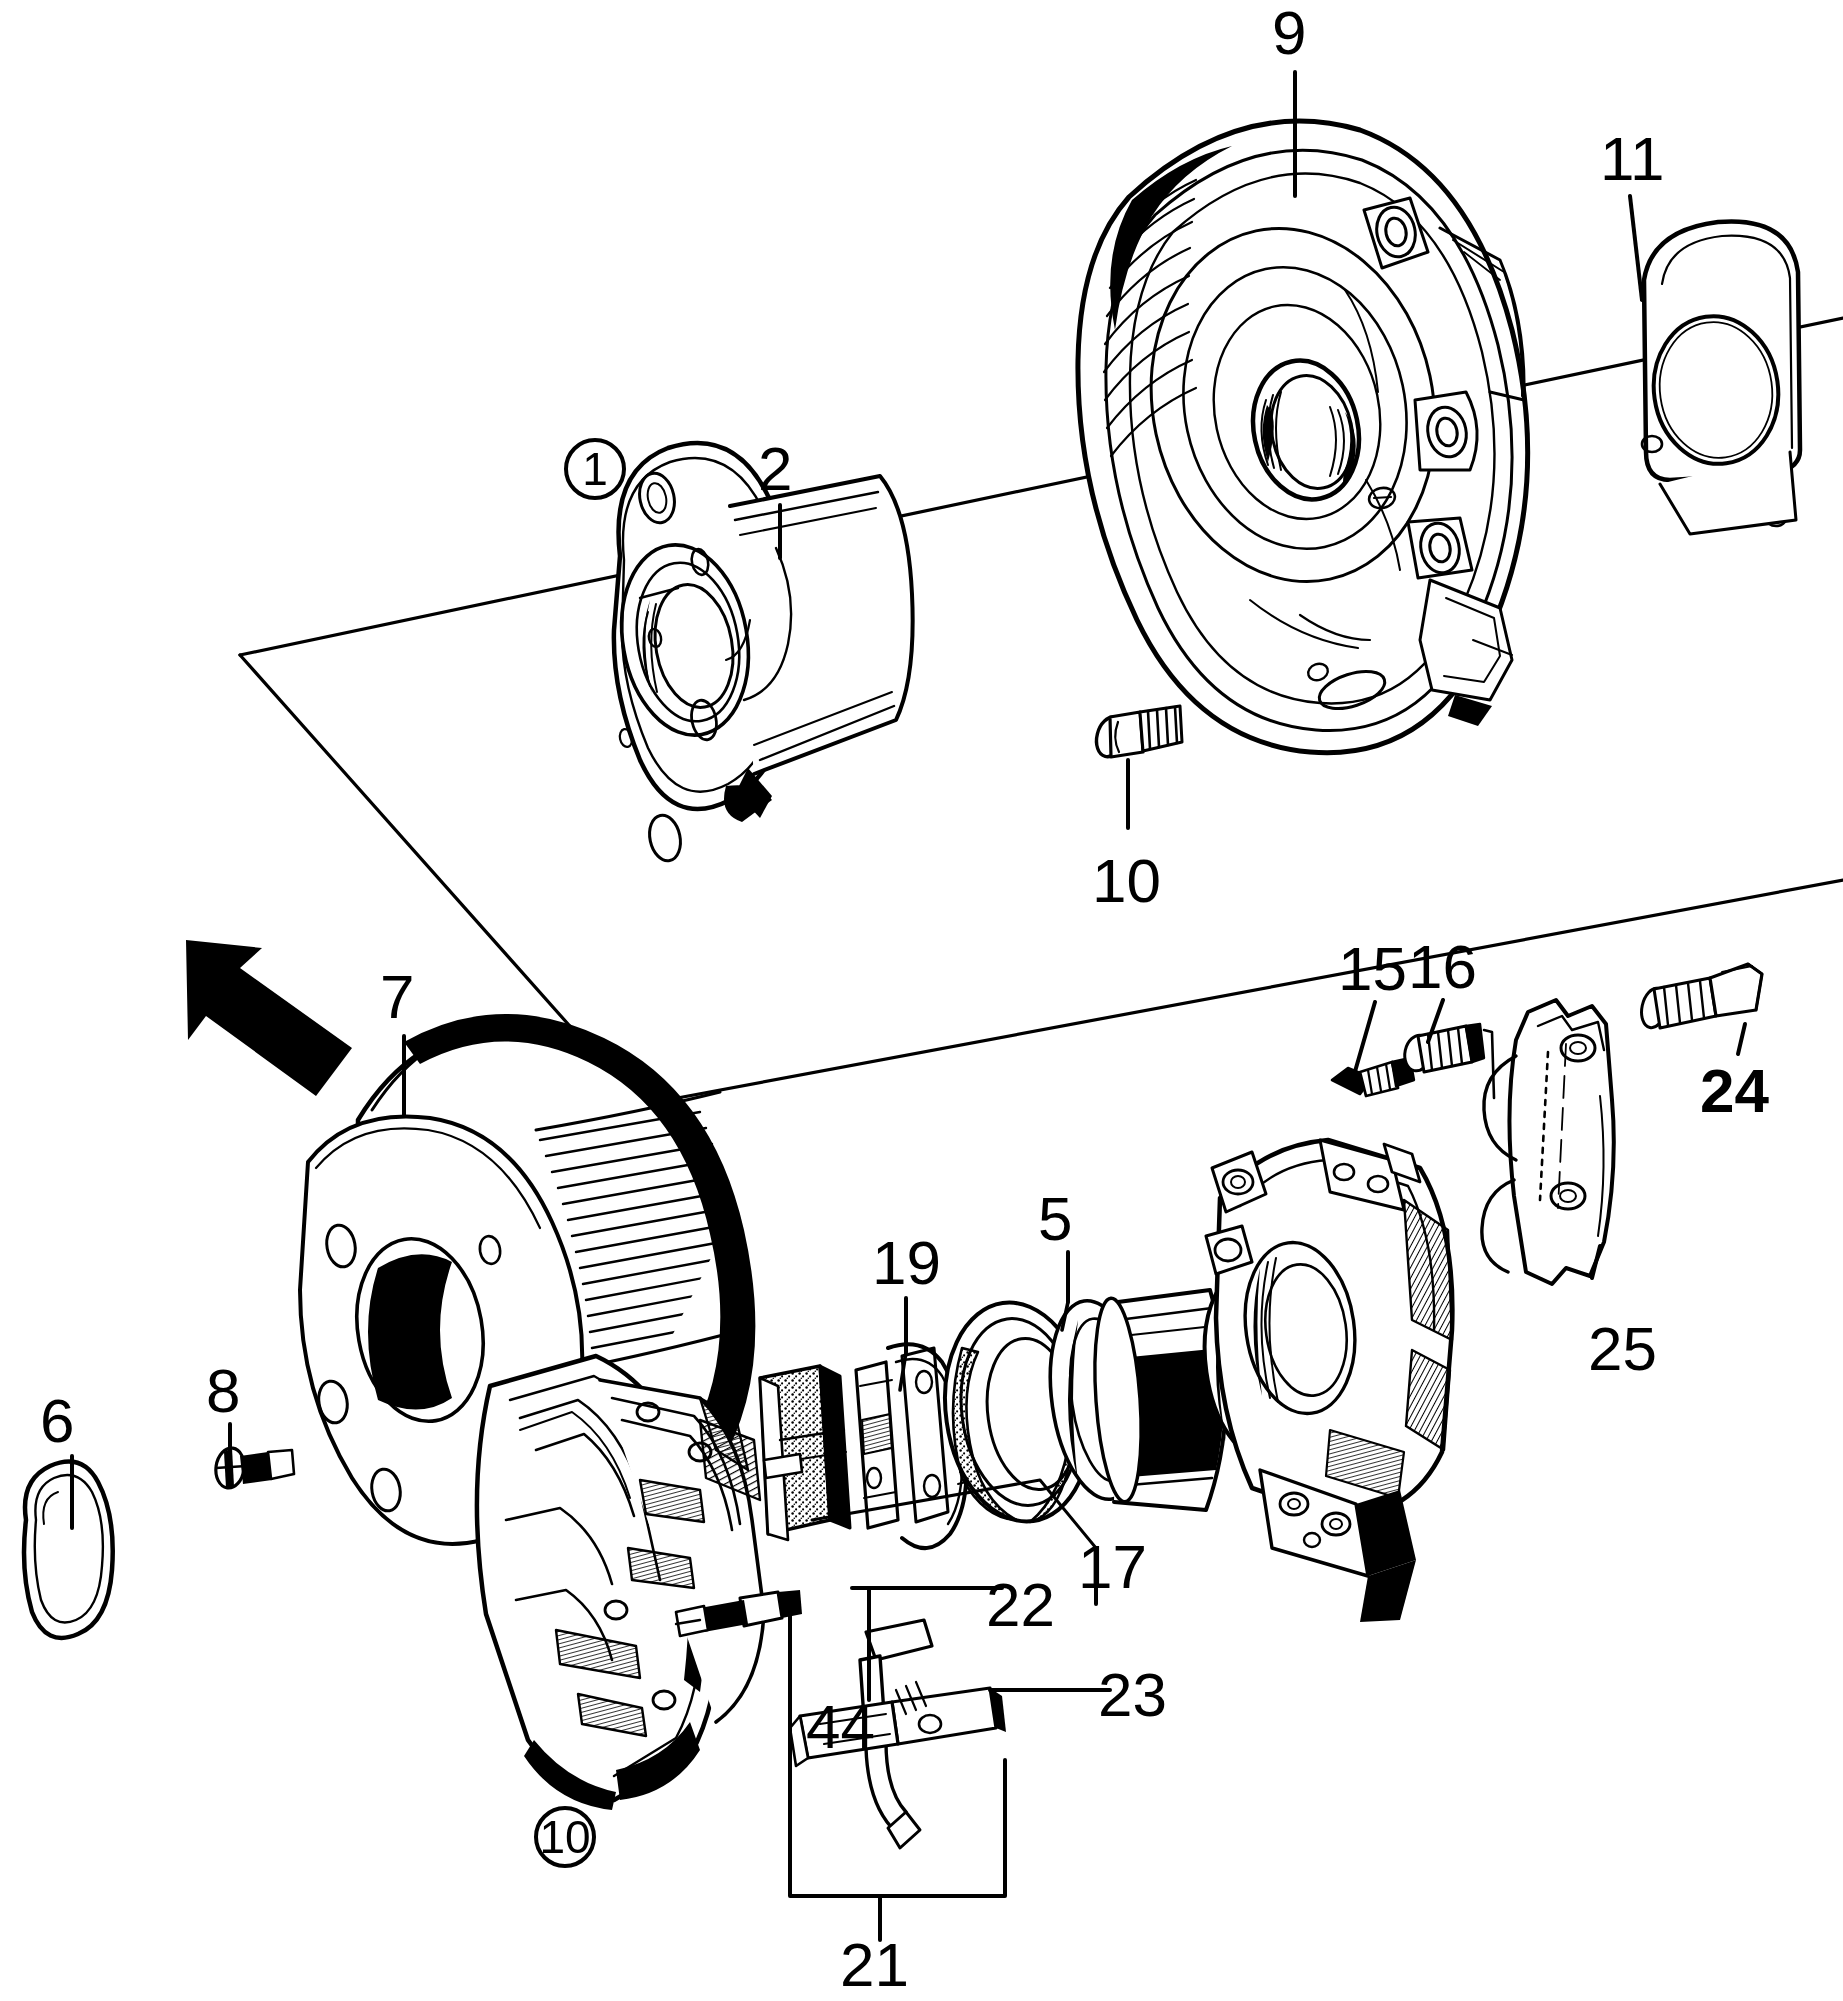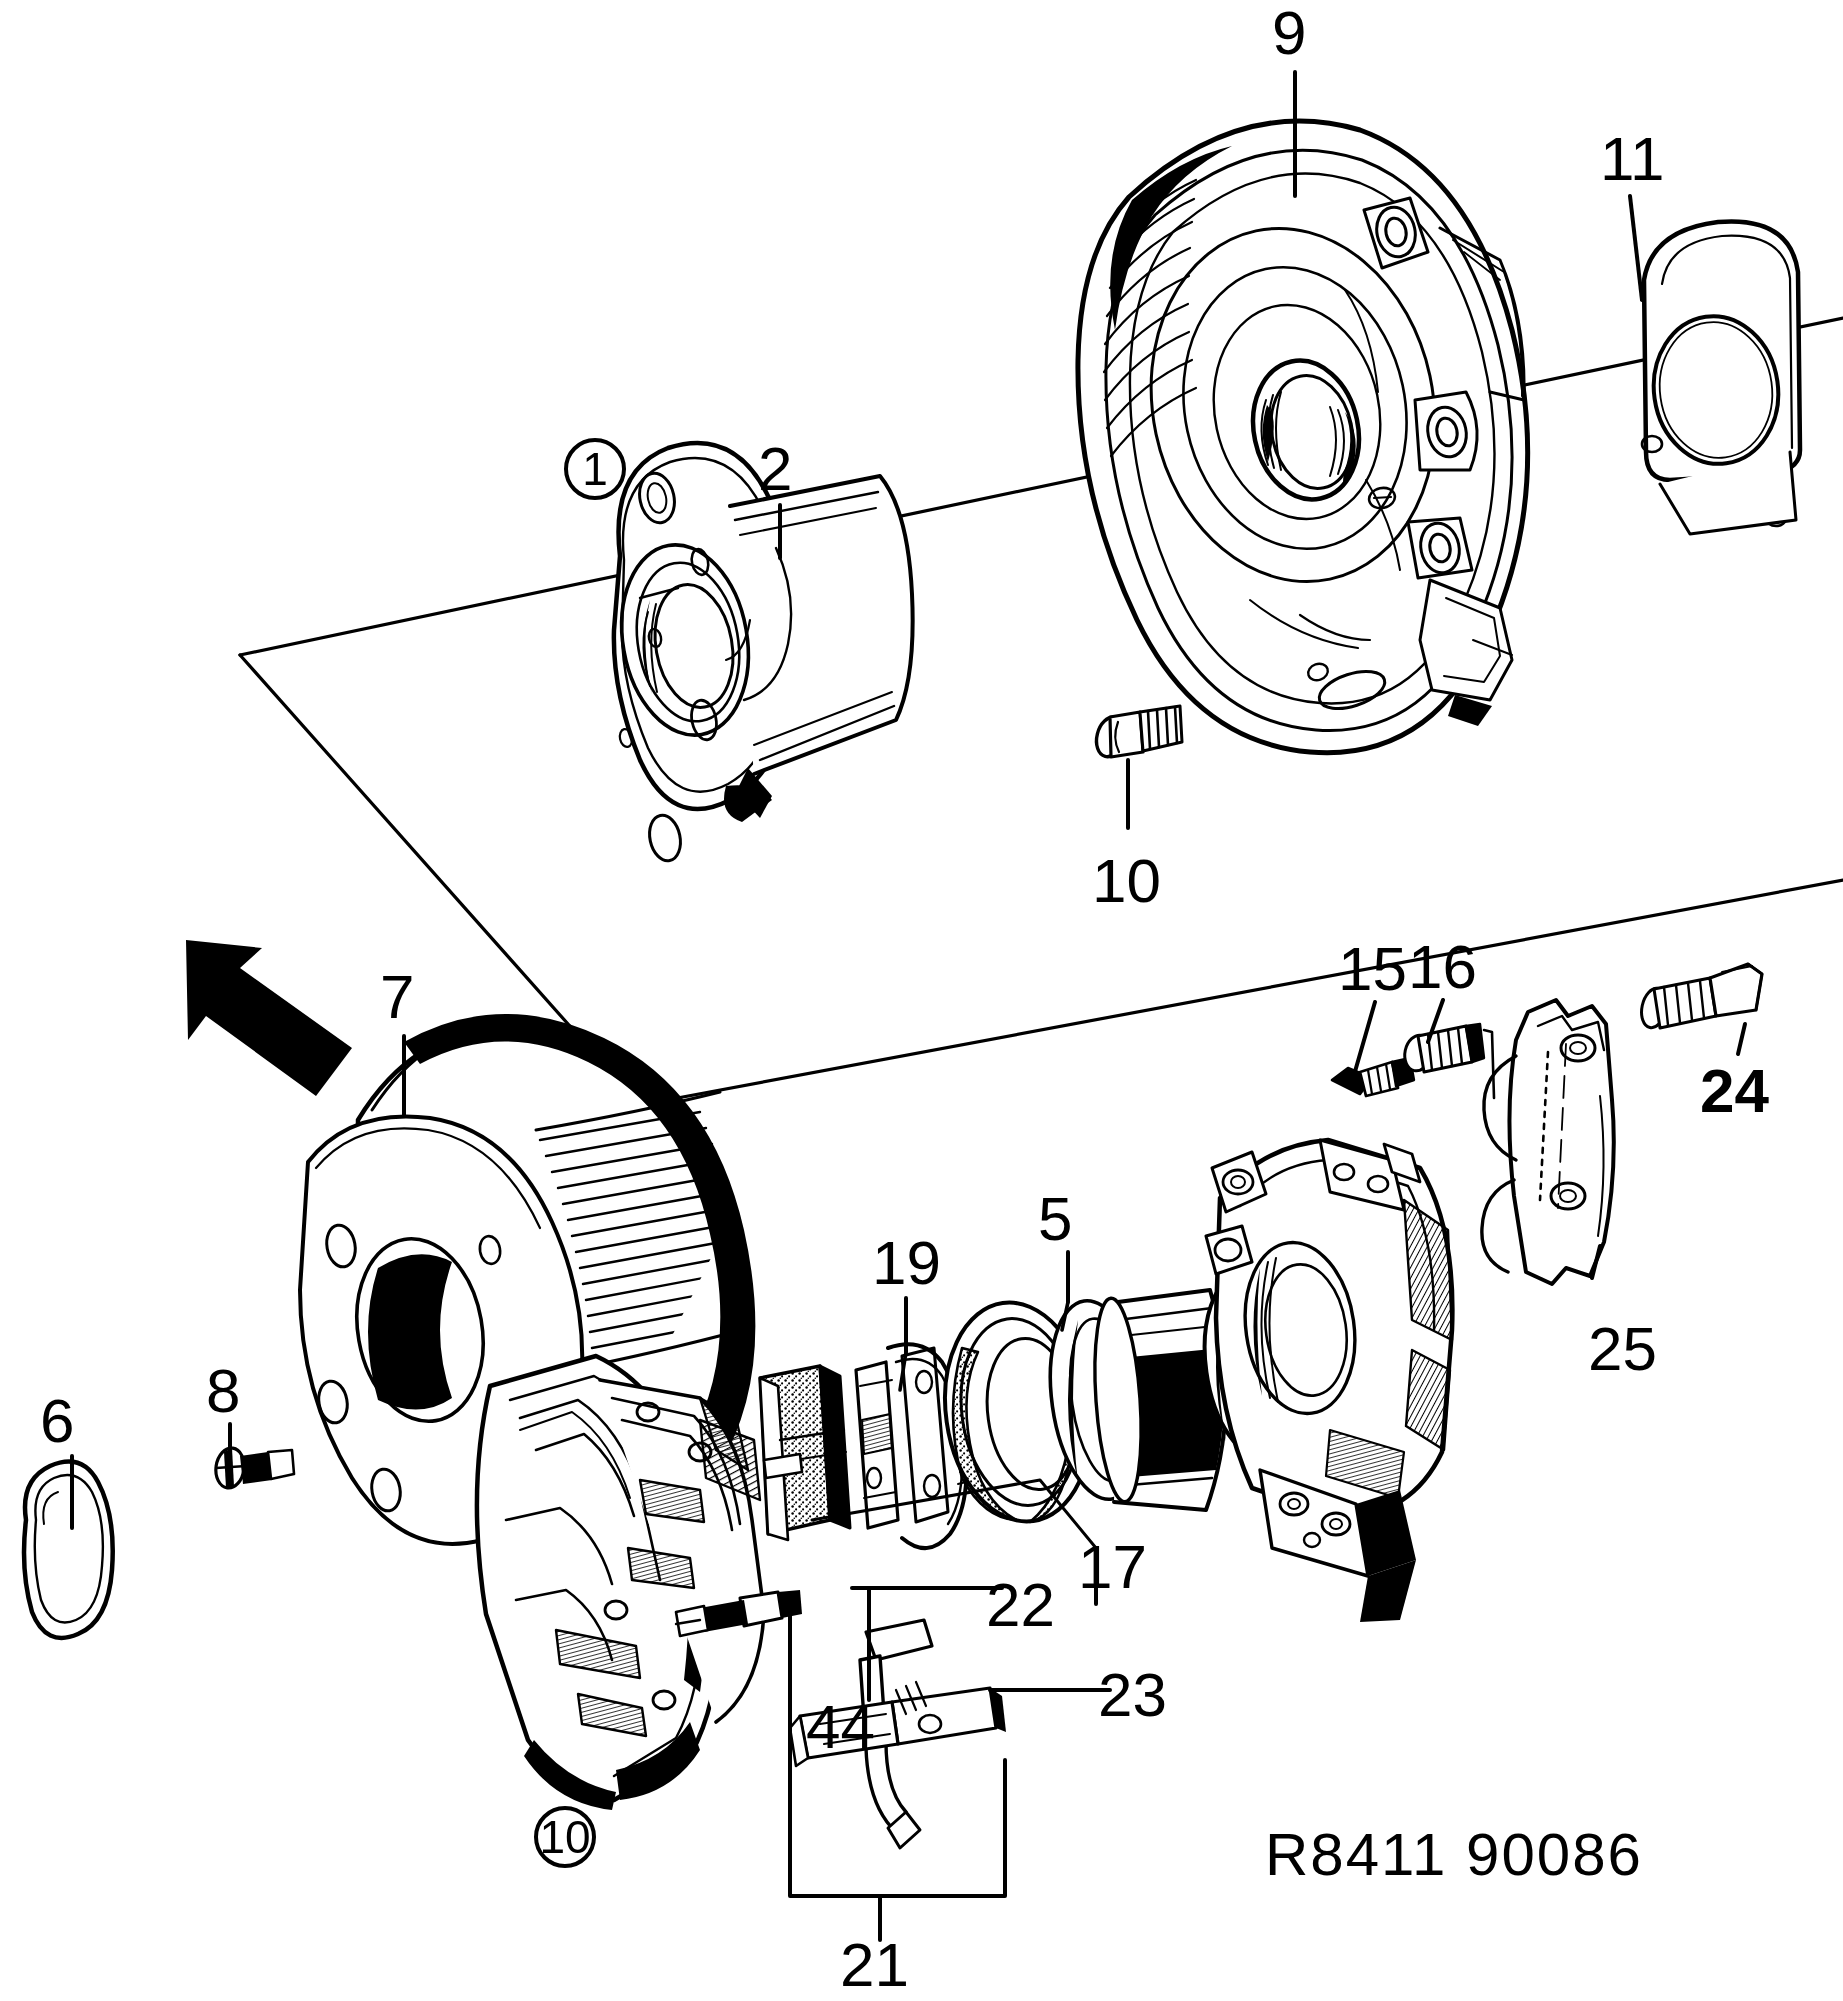--- a/index.html
+++ b/index.html
@@ -597,15 +597,14 @@
   <div class="callout-num" style="left:1408px; top:936px;">16</div>
   <div class="callout-num" style="left:1078px; top:1536px;">17</div>
   <div class="callout-num" style="left:872px; top:1232px;">19</div>
   <div class="callout-num" style="left:840px; top:1934px;">21</div>
   <div class="callout-num" style="left:986px; top:1574px;">22</div>
   <div class="callout-num" style="left:1098px; top:1664px;">23</div>
   <div class="callout-num" style="left:1700px; top:1060px;font-weight:bold;">24</div>
   <div class="callout-num" style="left:1588px; top:1276px;margin-top:42px;">25</div>
   <div class="callout-num" style="left:806px; top:1696px;">44</div>
 
-  <div id="caption">R8411 90086</div>
 
 </div>
 
 </body></html>

